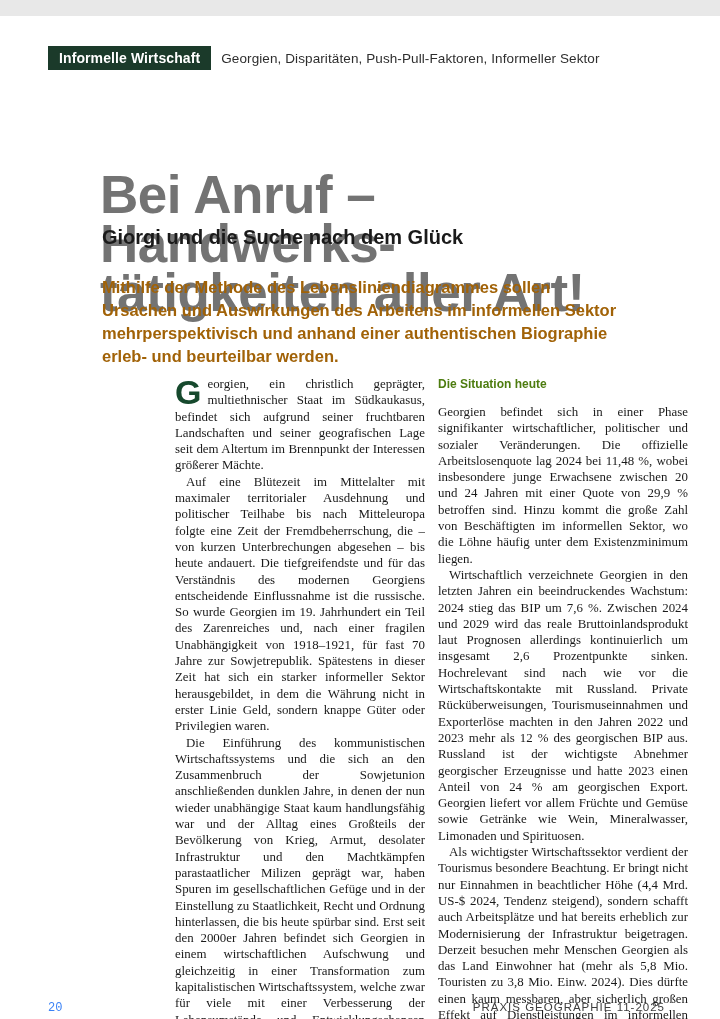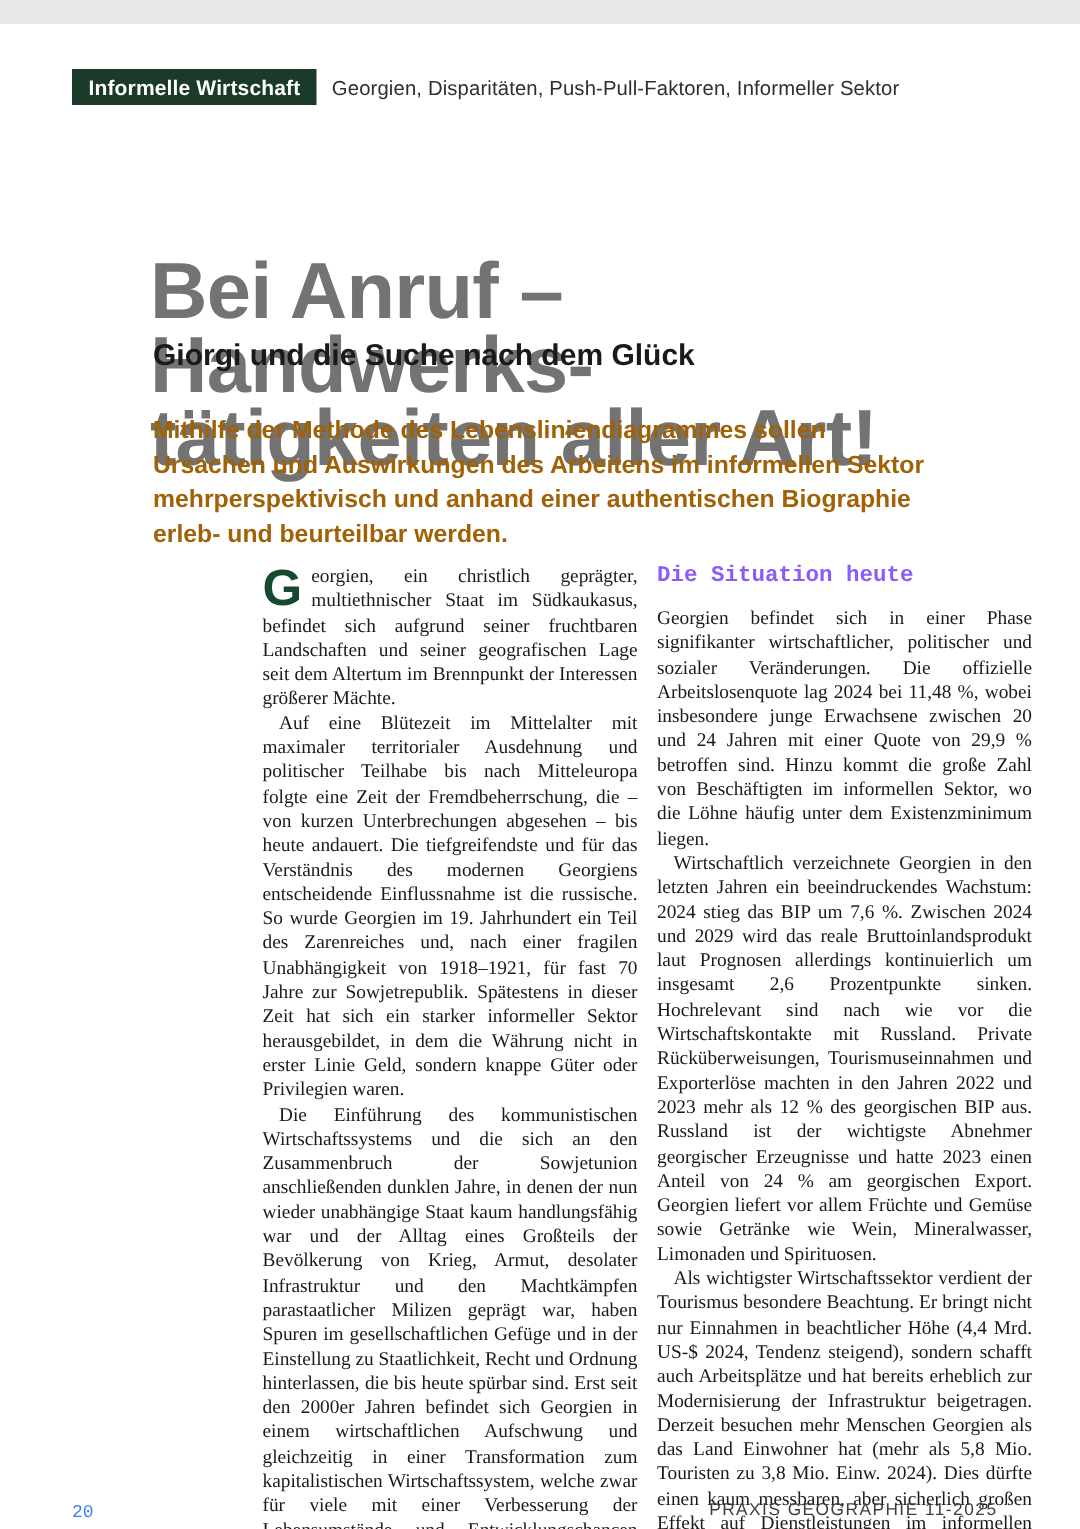--- a/index.html
+++ b/index.html
@@ -77,24 +77,24 @@
   .dropcap {
     float: left;
     font-family: "Liberation Sans", sans-serif;
     font-weight: bold;
     font-size: 34px;
     line-height: 29px;
     padding: 2px 6px 0 0;
     color: #16492d;
   }
   .section-heading {
-    font-family: Liberation Mono, monospace;
-    font-size: 15px;
+    font-family: Liberation Sans, sans-serif;
+    font-size: 12px;
     font-weight: bold;
-    color: #8b5cf6;
+    color: #4d7c0f;
     margin: 0 0 12px 0;
     line-height: 16px;
   }
 
   
   .footer-page-number {
     position: absolute; left: 48px; bottom: 20px;
     font-size: 12px; color: #3b82f6; font-family: Liberation Mono, monospace;
   }
   .footer-journal {

